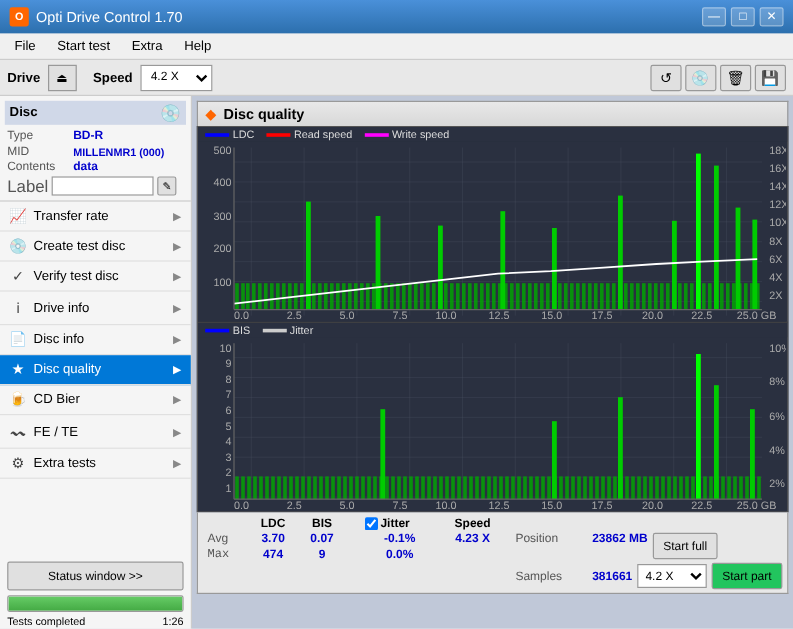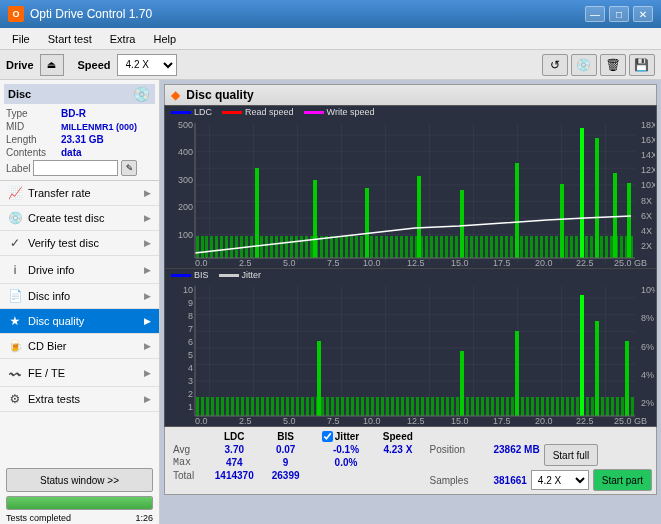--- a/index.html
+++ b/index.html
@@ -35,21 +35,21 @@
     
     
     .disc-info-panel { padding: 4px; border-bottom: 1px solid #ccc; }
     .disc-header { display: flex; align-items: center; justify-content: space-between; background: #d0d8e8; padding: 2px 4px; margin-bottom: 4px; }
     .disc-header-text { font-weight: 600; font-size: 11px; }
     .disc-header-icon { font-size: 14px; color: #555; }
     .disc-row { display: flex; align-items: center; margin-bottom: 2px; padding: 0 2px; }
     .disc-row-label { color: #555; font-size: 10px; width: 55px; flex-shrink: 0; }
     .disc-row-value { color: #0000cc; font-size: 10px; font-weight: 600; }
     .label-input-row { display: flex; align-items: center; gap: 3px; padding: 0 2px; margin-top: 2px; }
-    .label-text { color: #555; font-size: 10px; }
+    .label-text { color: #555; font-size: 14px; }
     .label-input { height: 16px; border: 1px solid #999; width: 85px; font-size: 10px; padding: 0 2px; }
     .label-edit-btn { width: 16px; height: 16px; background: #e0e0e0; border: 1px solid #999; cursor: pointer; font-size: 9px; display: flex; align-items: center; justify-content: center; border-radius: 2px; }
 
     
     .nav-section { flex: 1; }
     .nav-item { display: flex; align-items: center; gap: 6px; padding: 5px 8px; cursor: pointer; border-bottom: 1px solid #e0e0e0; font-size: 11px; color: #000; }
     .nav-item.active { background: #0078d7; color: white; }
     .nav-item.active .nav-icon { color: white; }
     .nav-icon { font-size: 12px; color: #444; width: 14px; text-align: center; }
     .nav-arrow { margin-left: auto; font-size: 9px; color: #888; }
@@ -131,24 +131,20 @@
         <span class="disc-header-text">Disc</span>
         <span class="disc-header-icon">💿</span>
       </div>
       <div class="disc-row">
         <span class="disc-row-label">Type</span>
         <span class="disc-row-value">BD-R</span>
       </div>
       <div class="disc-row">
         <span class="disc-row-label">MID</span>
         <span class="disc-row-value" style="font-size:9px;">MILLENMR1 (000)</span>
-      </div>
-      <div class="disc-row">
-        <span class="disc-row-label">Length</span>
-        <span class="disc-row-value">23.31 GB</span>
       </div>
       <div class="disc-row">
         <span class="disc-row-label">Contents</span>
         <span class="disc-row-value">data</span>
       </div>
       <div class="label-input-row">
         <span class="label-text">Label</span>
         <input class="label-input" type="text" style="">
         <div class="label-edit-btn">✎</div>
       </div>
@@ -561,28 +557,20 @@
             <td class="stats-blue">4.23 X</td>
           </tr>
           <tr>
             <td style="color:#555; text-align:left;font-family:Liberation Mono, monospace;">Max</td>
             <td class="stats-blue">474</td>
             <td class="stats-blue">9</td>
             <td></td>
             <td class="stats-blue">0.0%</td>
             <td></td>
           </tr>
-          <tr>
-            <td style="color:#555; text-align:left;">Total</td>
-            <td class="stats-blue">1414370</td>
-            <td class="stats-blue">26399</td>
-            <td></td>
-            <td></td>
-            <td></td>
-          </tr>
         </tbody>
           </table>
 
         <div style="display:flex; flex-direction:column; gap:3px; min-width: 185px; padding-top: 14px;">
           <div style="display:flex; align-items:flex-start; gap:4px;">
             <span style="font-size:10px; color:#555; width:60px;">Position</span>
             <span class="stats-blue" style="font-size:10px;">23862 MB</span>
             <button class="start-full-btn">Start full</button>
           </div>
           <div style="display:flex; align-items:center; gap:4px;">

